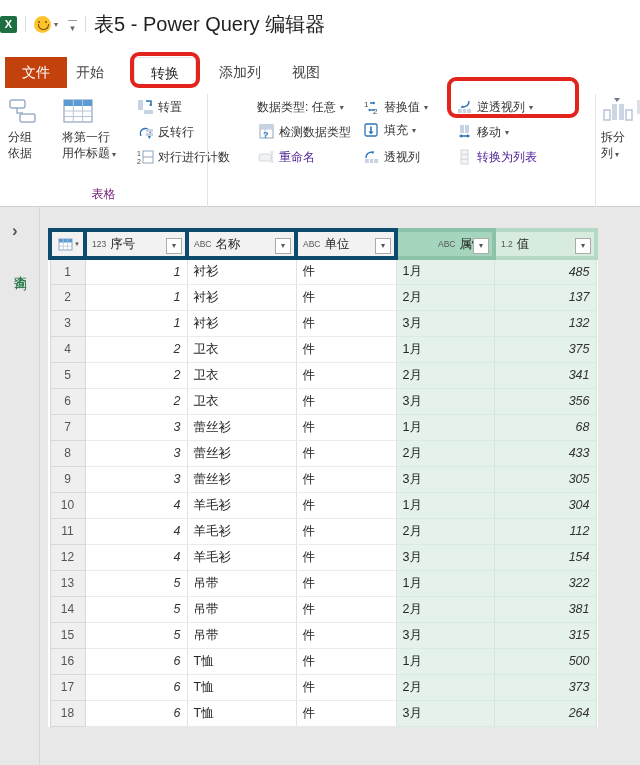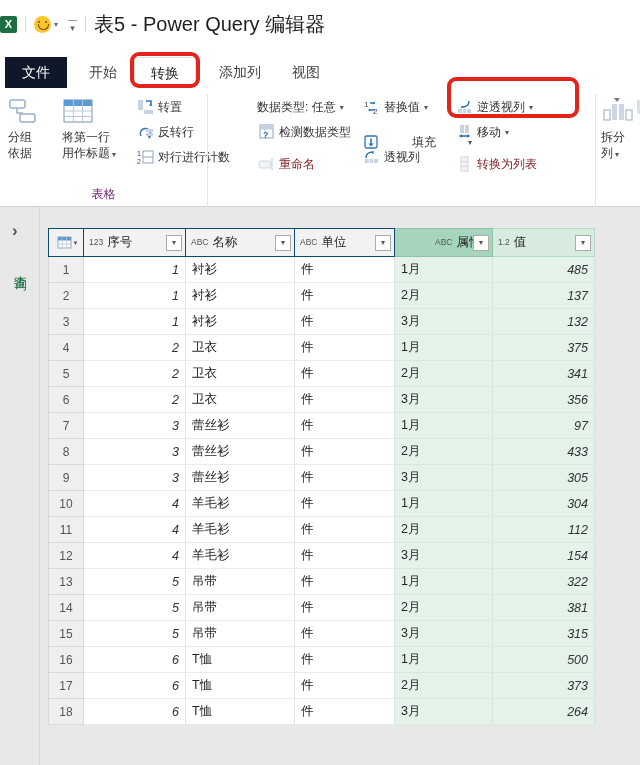--- a/index.html
+++ b/index.html
@@ -18,39 +18,39 @@
   .smiley:after { content:""; position:absolute; left:4px; top:8px; width:9px; height:5px;
     border:1.5px solid #7a4b00; border-top:none; border-radius:0 0 9px 9px; }
   .mini-arrow { font-size:8px; color:#666; margin-left:3px; }
   .qat-customize { font-size:9px; color:#666; margin-left:10px; line-height:8px; text-align:center; }
   .win-title { font-size:20px; color:#1f1f1f; white-space:nowrap; }
 
   
   .tabbar { position:relative; height:48px; background:#fff; }
   .tab { position:absolute; bottom:0; height:31px; line-height:31px; text-align:center;
     font-size:14px; color:#444; cursor:default; }
-  .tab-file { left:5px; width:62px; background:#0f172a; color:#fff; }
-  .tab-home { left:80px; width:46px; }
+  .tab-file { left:5px; width:62px; background:#c2410c; color:#fff; }
+  .tab-home { left:67px; width:46px; }
   .tab-transform { left:134px; width:62px; color:#262626; background:#fff;
     border:1px solid #e3e3e3; border-bottom:none; }
   .tab-addcol { left:208px; width:64px; }
   .tab-view { left:282px; width:48px; }
 
   
   .ribbon { position:relative; height:119px; background:#fff; border-bottom:1px solid #d0d0d0; }
   .grp-sep { position:absolute; top:6px; width:1px; height:192px; background:#e4e4e4; }
   .grp-label { position:absolute; bottom:3px; font-size:12px; color:#701a75; text-align:center; }
 
   .btn-large { position:absolute; top:5px; display:flex; flex-direction:column; align-items:flex-start;
     font-size:12px; color:#333; text-align:center; line-height:16px; cursor:default; }
   .btn-large .ic { height:36px; display:flex; align-items:center; justify-content:center; }
   .btn-small { position:absolute; height:22px; display:flex; align-items:center;
     font-size:12px; color:#333; white-space:nowrap; cursor:default; }
   .btn-small .ic { width:18px; height:16px; margin-right:4px; display:flex; align-items:center; justify-content:center; }
-  .btn-small.disabled { color:#7f1d1d;margin-top:7px; }
+  .btn-small.disabled { color:#4c1d95; }
   .btn-small.disabled svg { opacity:.45; }
   .dd { font-size:8px; color:#555; margin-left:4px; }
   .btn-large .dd { margin-left:2px; }
 
   
   .anno { position:absolute; border:4px solid #e2241d; border-radius:9px; z-index:30; pointer-events:none; }
   .anno-tab { left:130px; top:52px; width:70px; height:36px; }
   .anno-unpivot { left:447px; top:77px; width:132px; height:41px; }
 
   
@@ -58,21 +58,21 @@
   .sidebar { position:absolute; left:0; top:0; width:40px; height:100%;
     border-right:1px solid #d6d6d6; }
   .sb-chevron { position:absolute; left:12px; top:14px; font-size:17px; font-weight:bold; color:#555; }
   .sb-queries { position:absolute; left:11px; top:58px; writing-mode:vertical-rl;
     font-size:13px; color:#217346; letter-spacing:2px; }
 
   
   .grid-wrap { position:absolute; left:48px; top:21px; }
   table.pq { border-collapse:collapse; table-layout:fixed; background:#fff;
     border:1px solid #c9c9c9; }
-  .pq th { height:28px; background:#f2f2f2; border:1px solid #0c4a6e; font-weight:normal;
+  .pq th { height:28px; background:#f2f2f2; border:4px solid #0c4a6e; font-weight:normal;
     font-size:12.5px; color:#262626; text-align:left; padding:0 3px 0 5px; position:relative; }
   .pq th.sel-strong { background:#a5d6bd; border-color:#8cc3a8;padding-left:40px; }
   .pq th.sel-light  { background:#d7ecdf; border-color:#b5d9c5; }
   .type-ic { font-size:8.5px; color:#555; margin-right:4px; vertical-align:1px; letter-spacing:0; }
   .filter-btn { position:absolute; right:3px; top:6px; width:16px; height:16px; background:#fff;
     border:1px solid #ababab; font-size:8px; color:#555; text-align:center; line-height:14px; }
   .corner-th { padding:0; }
   .corner-ic { display:flex; align-items:center; justify-content:center; gap:2px; }
   .pq td { height:26px; font-size:12.5px; color:#262626; padding:0 6px;
     border-right:1px solid #e2e2e2; border-bottom:1px solid #ebebeb; background:#fff;
@@ -205,21 +205,21 @@
         <text x="1" y="8" font-size="8" fill="#444">1</text>
         <text x="10" y="15" font-size="8" fill="#444">2</text>
         <path d="M7 4 h5 M12 11 h-5" stroke="#2e75b6" stroke-width="1.3"></path>
         <path d="M12 4 l-2 -1.6 v3.2 z M5 11 l2 -1.6 v3.2 z" fill="#2e75b6"></path>
       </svg>
     </div>
     <span>替换值</span>
     <span class="dd">▾</span>
   </div>
 
-  <div class="btn-small" style="left:362px; top:43px;gap:28px;">
+  <div class="btn-small" style="left:362px; top:31px;">
     <div class="ic">
       <svg width="17" height="16" viewBox="0 0 17 16">
         <rect x="2" y="2" width="12" height="12" rx="1.5" fill="#fff" stroke="#2e75b6" stroke-width="1.3"></rect>
         <path d="M8 4.5 v6" stroke="#2e75b6" stroke-width="1.6"></path>
         <path d="M8 12.5 l-2.6 -3 h5.2 z" fill="#2e75b6"></path>
       </svg>
     </div>
     <span>填充</span>
     <span class="dd">▾</span>
   </div>
@@ -376,21 +376,21 @@
             <td class="">件</td>
             <td class="sel">3月</td>
             <td class="num sel">356</td>
           </tr>
           <tr>
             <td class="rownum">7</td>
             <td class="num ">3</td>
             <td class="">蕾丝衫</td>
             <td class="">件</td>
             <td class="sel">1月</td>
-            <td class="num sel">97</td>
+            <td class="num sel">68</td>
           </tr>
           <tr>
             <td class="rownum">8</td>
             <td class="num ">3</td>
             <td class="">蕾丝衫</td>
             <td class="">件</td>
             <td class="sel">2月</td>
             <td class="num sel">433</td>
           </tr>
           <tr>

